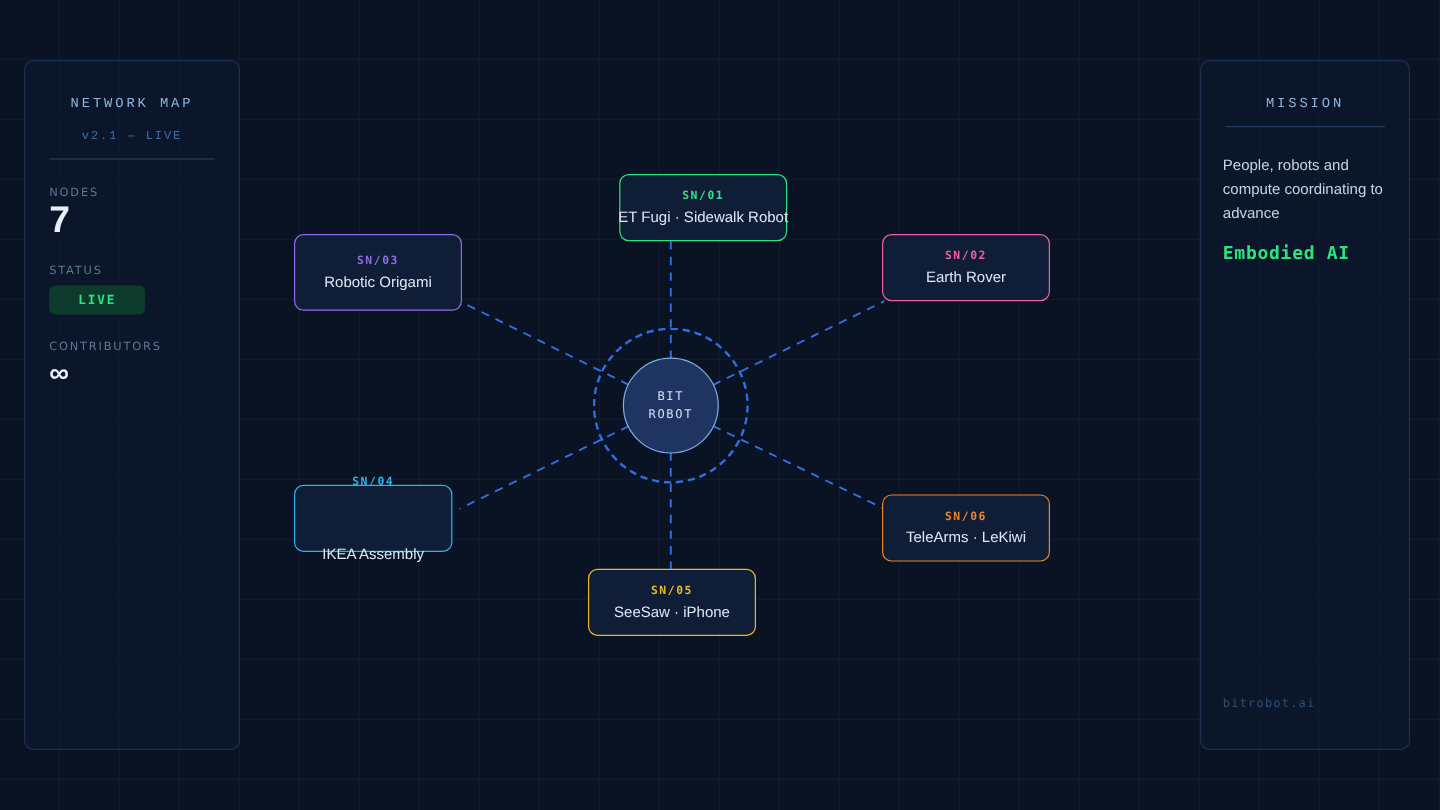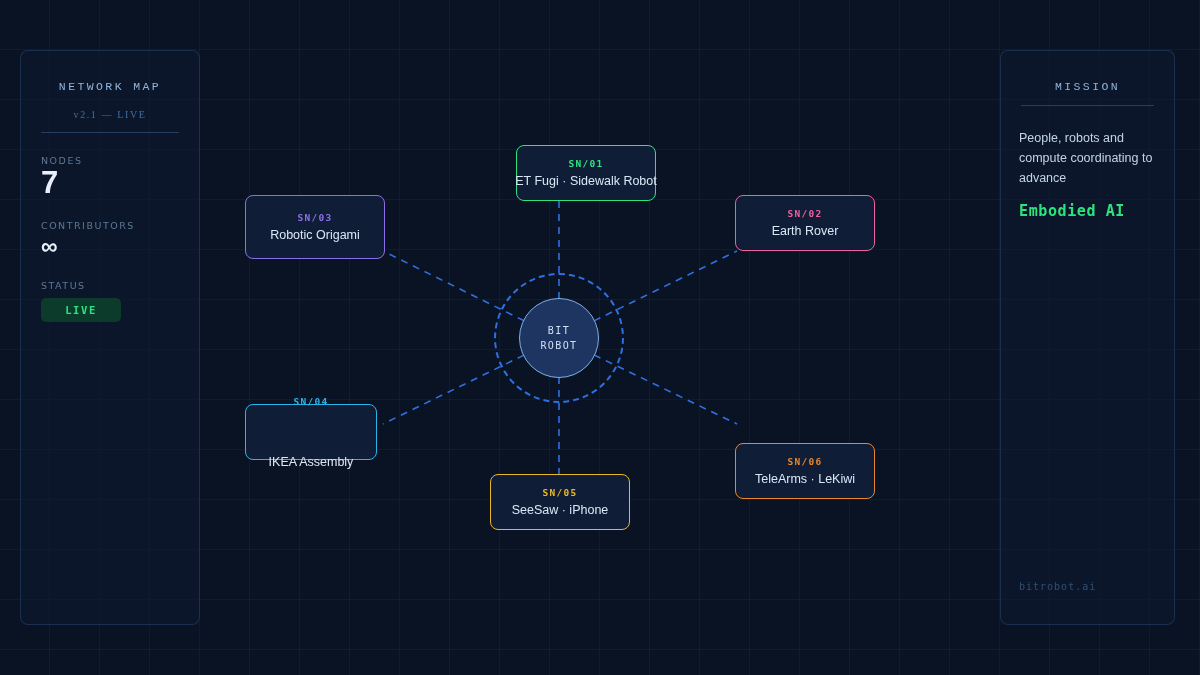--- a/index.html
+++ b/index.html
@@ -32,21 +32,21 @@
   .panel-title {
     text-align:center;
     font-family:Liberation Mono, monospace;
     font-size:11.5px;
     letter-spacing:2.4px;
     color:#8fb4dc;
     margin-top:29px;
   }
   .panel-sub {
     text-align:center;
-    font-family:Liberation Serif, serif;
+    font-family:Liberation Mono, monospace;
     font-size:10px;
     letter-spacing:1.6px;
     color:#3f6ea8;
     margin-top:16px;
   }
   .rule {
     height:1px;
     background:rgba(80,130,190,0.38);
     margin:12px 20px 0 20px;
   }
@@ -176,27 +176,27 @@
     <div class="panel-title">NETWORK MAP</div>
     <div class="panel-sub">v2.1 — LIVE</div>
     <div class="rule"></div>
 
     <div class="stat">
       <div class="stat-label">NODES</div>
       <div class="stat-value big">7</div>
     </div>
 
     <div class="stat">
+      <div class="stat-label">STATUS</div>
+      <div class="badge">LIVE</div>
+    </div>
+
+    <div class="stat">
       <div class="stat-label">CONTRIBUTORS</div>
       <div class="stat-value inf">∞</div>
-    </div>
-
-    <div class="stat">
-      <div class="stat-label">STATUS</div>
-      <div class="badge">LIVE</div>
     </div>
   </div>
 
   <div class="panel" id="right-panel">
     <div class="panel-title">MISSION</div>
     <div class="rule"></div>
     <div class="mission-body">People, robots and compute coordinating to advance</div>
     <div class="mission-accent">Embodied AI</div>
     <div class="footer-url">bitrobot.ai</div>
   </div>
@@ -220,17 +220,17 @@
       <div class="node-label">Robotic Origami</div>
     </div>
     <div class="node-card" style="left: 245px; top: 404px; width: 132px; height: 56px; border-color: rgb(43, 180, 232); gap: 43px;">
       <div class="node-id" style="color: rgb(43, 180, 232);">SN/04</div>
       <div class="node-label">IKEA Assembly</div>
     </div>
     <div class="node-card" style="left: 490px; top: 474px; width: 140px; height: 56px; border-color: rgb(232, 183, 43);">
       <div class="node-id" style="color: rgb(232, 183, 43);">SN/05</div>
       <div class="node-label">SeeSaw · iPhone</div>
     </div>
-    <div class="node-card" style="left: 735px; top: 443px; width: 140px; height: 56px; border-color: rgb(232, 134, 43);">
+    <div class="node-card" style="left: 735px; top: 412px; width: 140px; height: 56px; border-color: rgb(232, 134, 43);">
       <div class="node-id" style="color: rgb(232, 134, 43);">SN/06</div>
       <div class="node-label">TeleArms · LeKiwi</div>
     </div>
   </div>
 
 </body></html>

